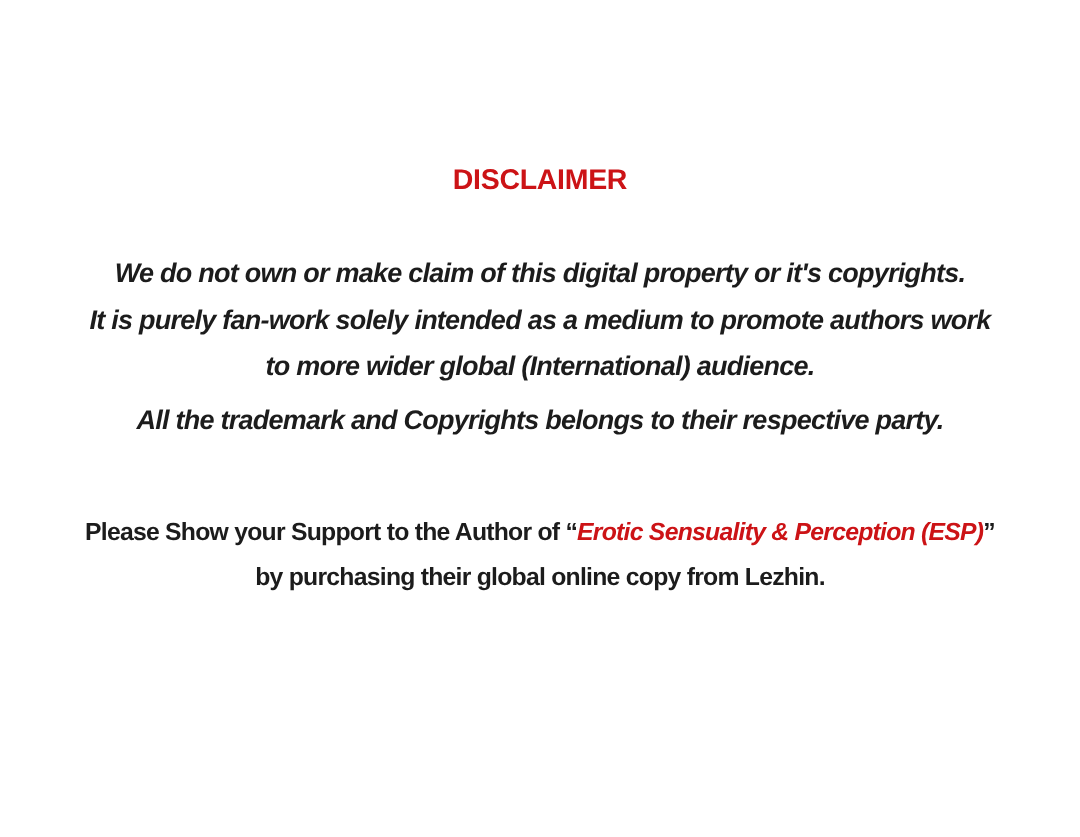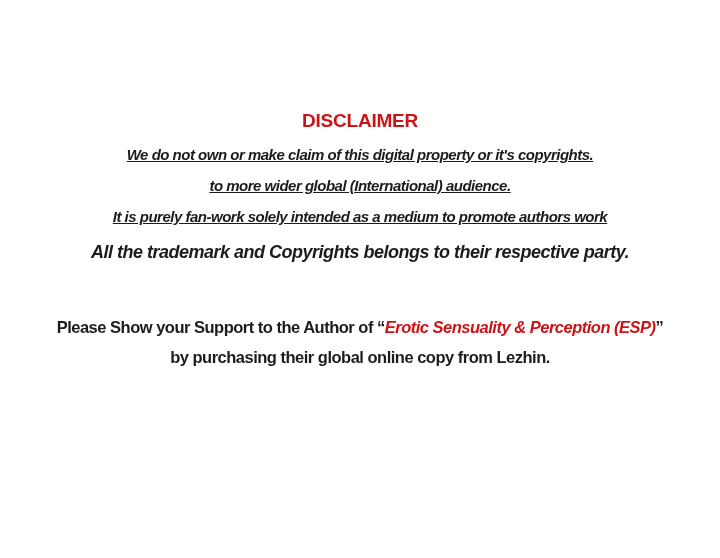--- a/index.html
+++ b/index.html
@@ -24,28 +24,27 @@
   }
   .title {
     margin-top: 110px;
     font-size: 19px;
     line-height: 22px;
     font-weight: bold;
     letter-spacing: -0.2px;
     color: var(--accent, #cc1316);
   }
   .body-block {
-    margin-top: 7px;
-    font-size: 15px;
+    margin-top: 35px;
+    font-size: 18px;
     line-height: 31px;
     font-weight: bold;
     font-style: italic;
     letter-spacing: -0.5px;
     color: var(--ink, #1c1c1c);
-    text-decoration: underline;
   }
   .trademark-line {
     margin-top: 5px;
     font-size: 18px;
     line-height: 31px;
     font-weight: bold;
     font-style: italic;
     letter-spacing: -0.5px;
     color: var(--ink, #1c1c1c);
   }
@@ -70,22 +69,22 @@
 </head>
 <body>
 
 <div class="page">
   <div class="content">
 
     <div class="title">DISCLAIMER</div>
 
     <div class="body-block">
       <div>We do not own or make claim of this digital property or it's copyrights.</div>
+      <div>It is purely fan-work solely intended as a medium to promote authors work</div>
       <div>to more wider global (International) audience.</div>
-      <div>It is purely fan-work solely intended as a medium to promote authors work</div>
     </div>
 
     <div class="trademark-line">All the trademark and Copyrights belongs to their respective party.</div>
 
     <div class="support-block">
       <div><span>Please Show your Support to the Author of </span><span class="quote">“</span><span class="series-title">Erotic Sensuality &amp; Perception (ESP)</span><span class="quote">”</span></div>
       <div>by purchasing their global online copy from Lezhin.</div>
     </div>
 
   </div>

